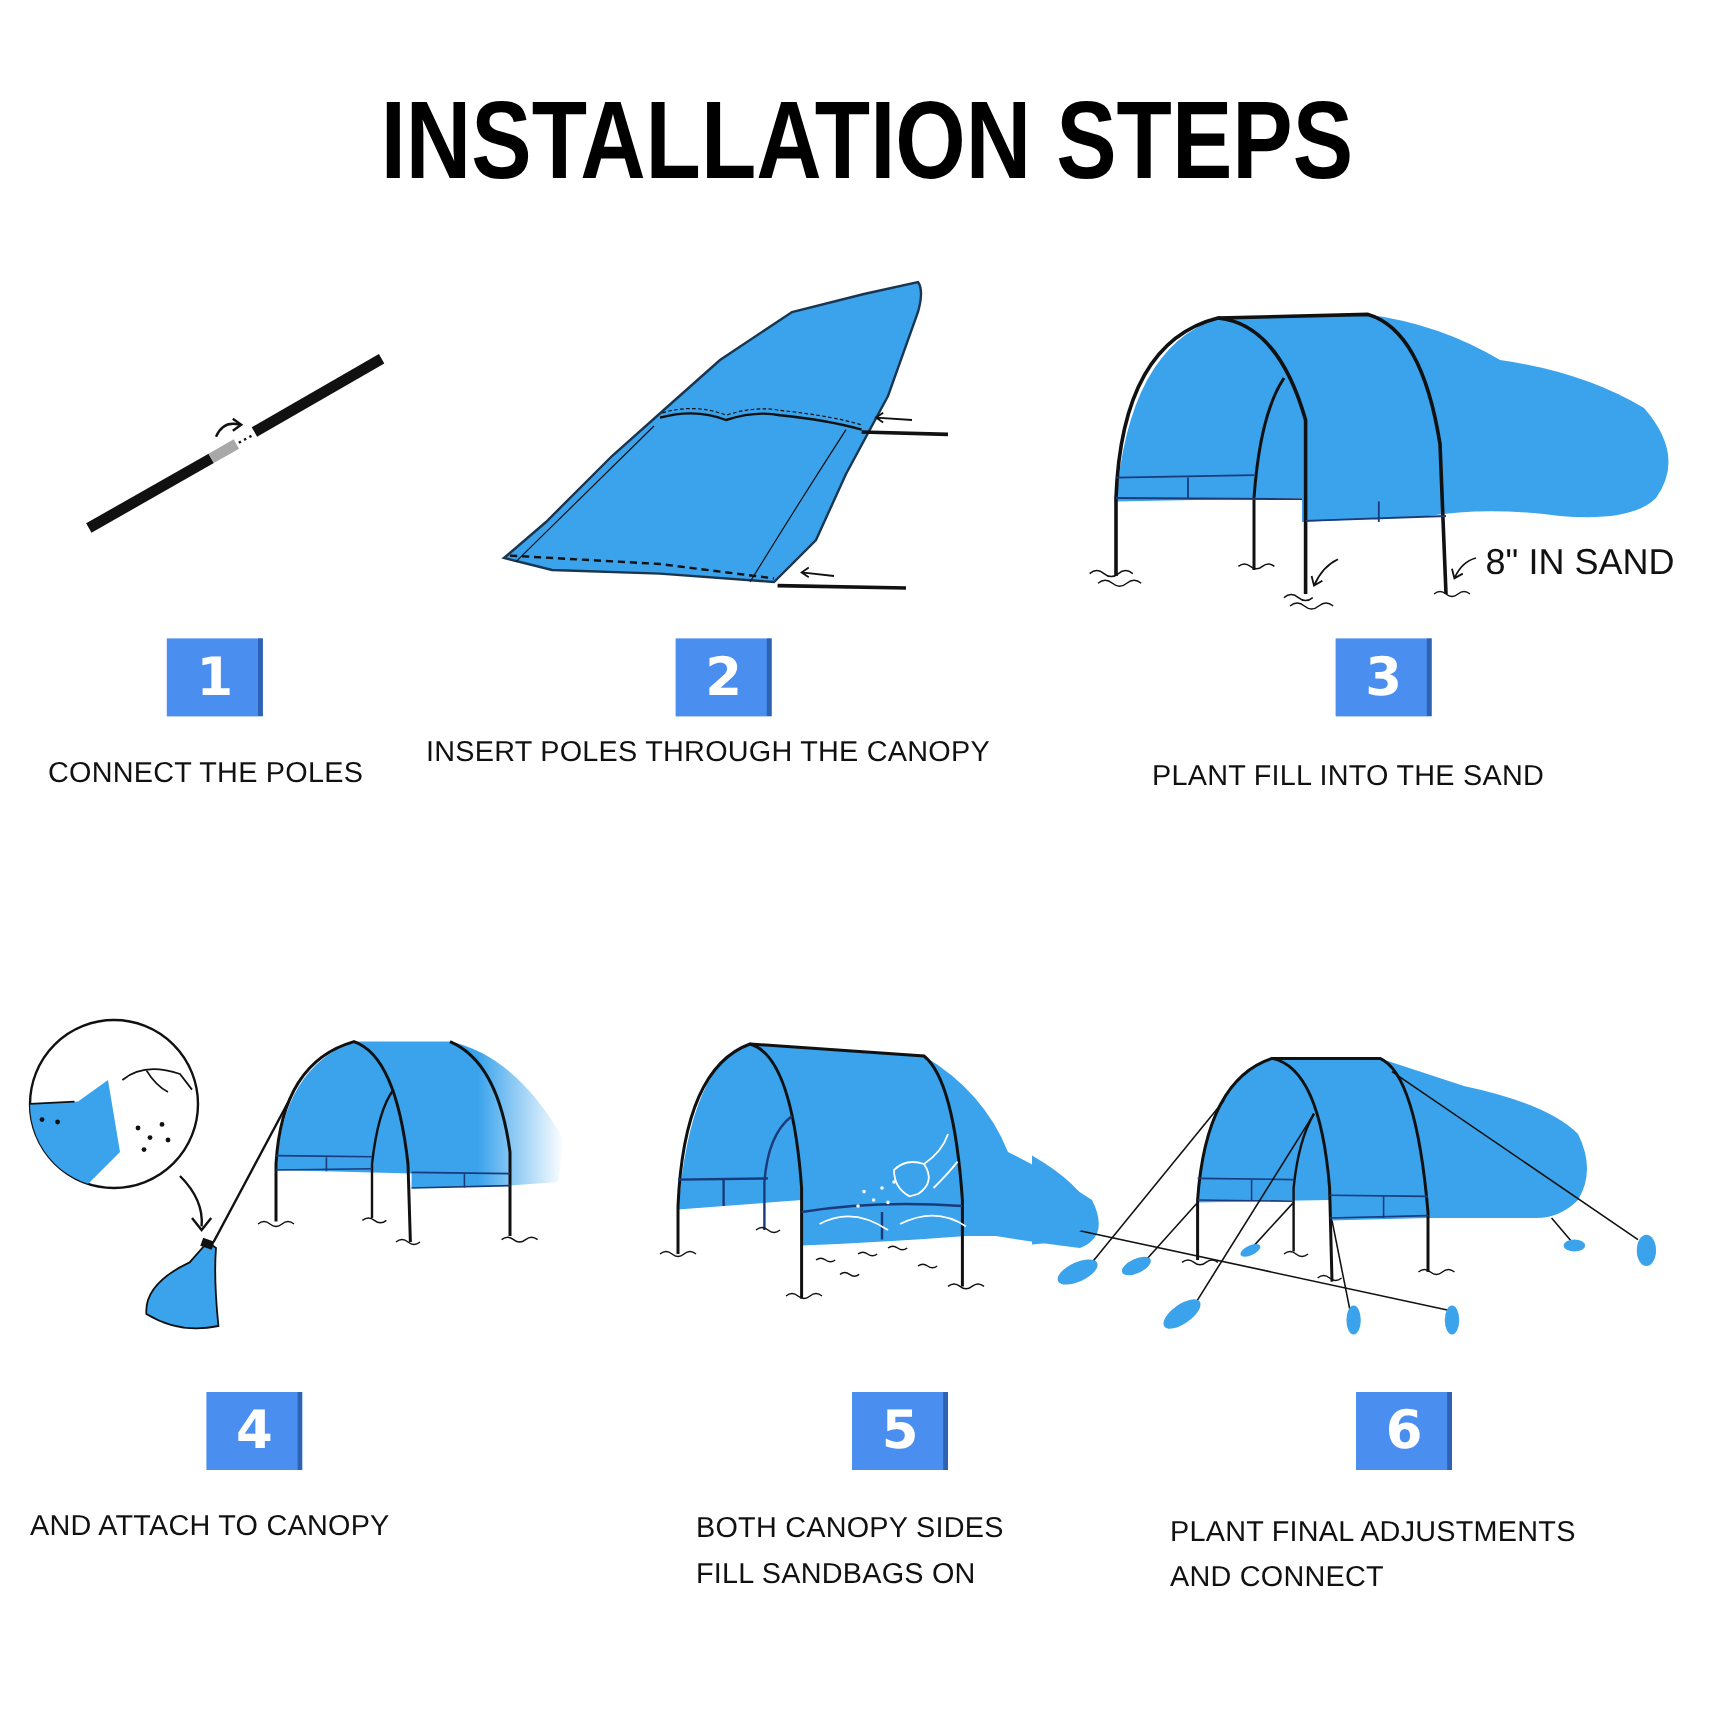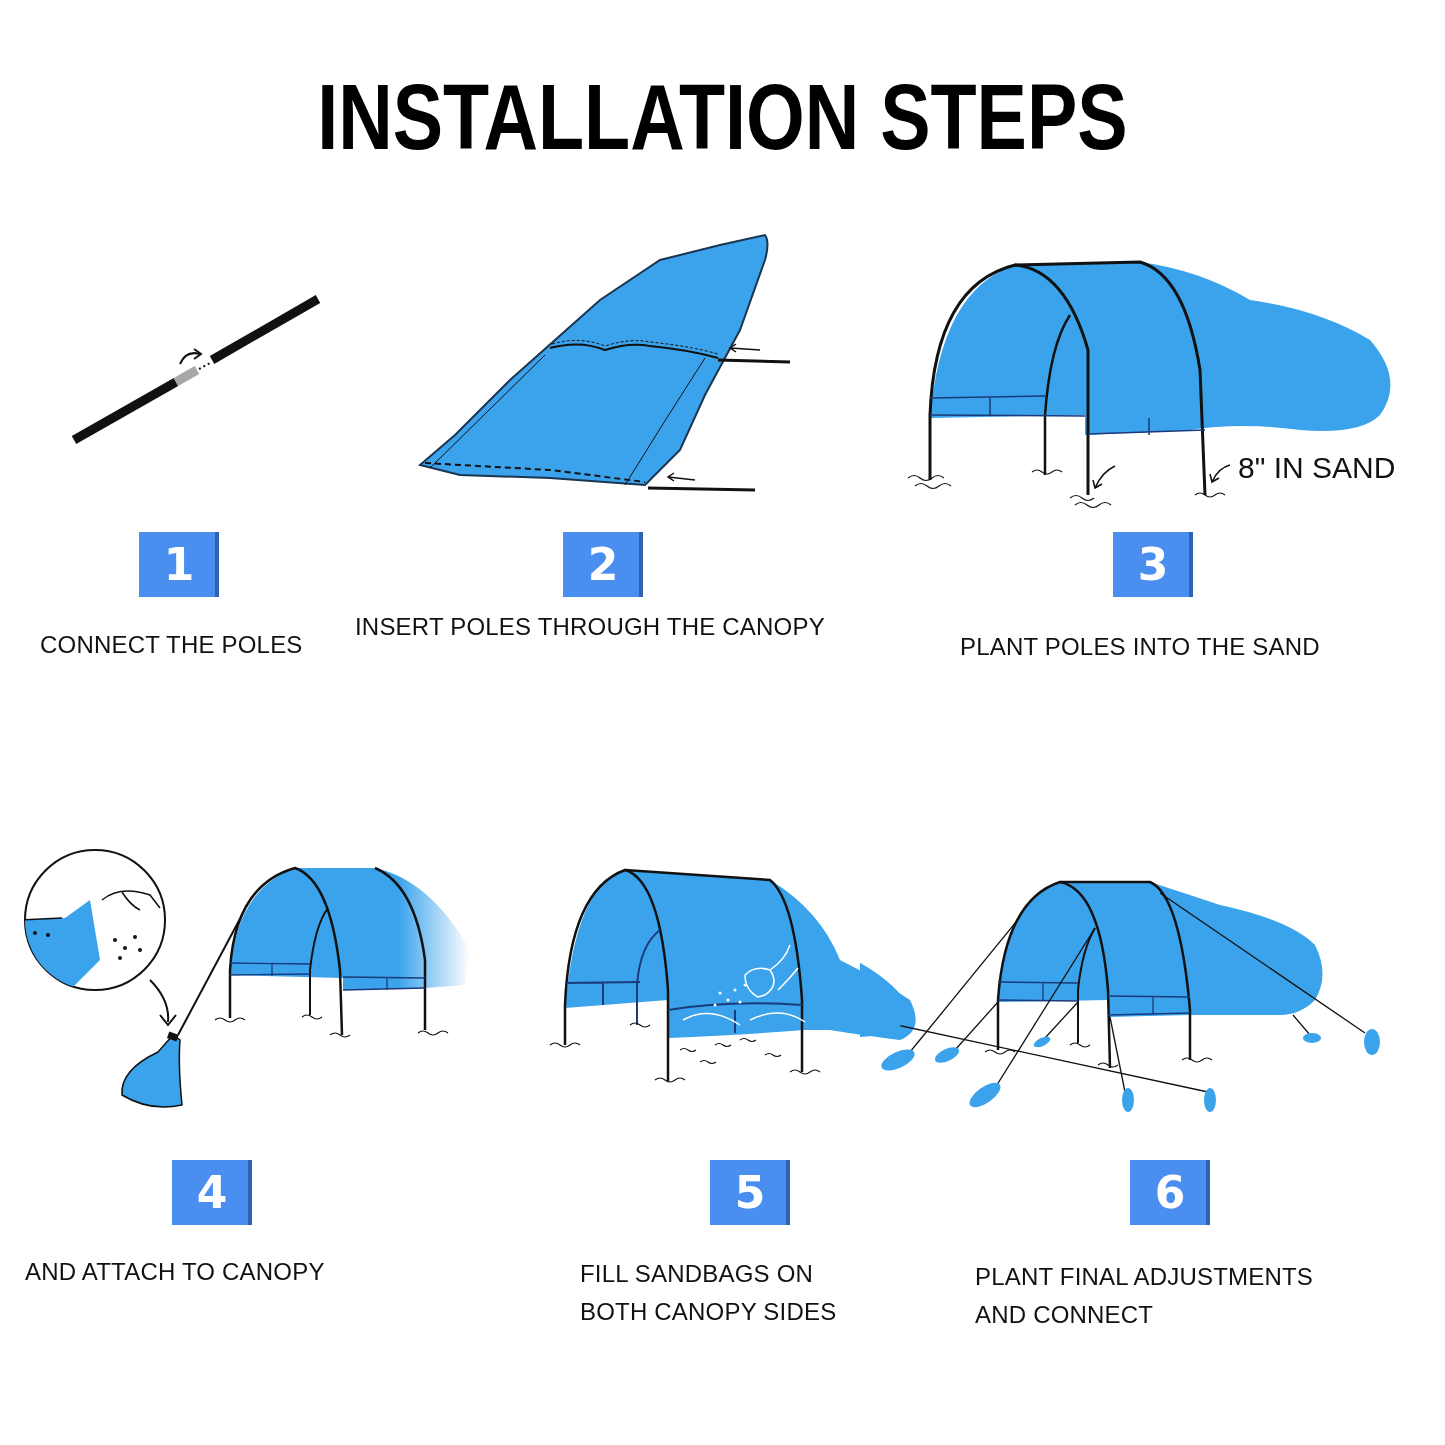--- a/index.html
+++ b/index.html
@@ -65,21 +65,21 @@
 <div class="badge" style="left:563px;top:532px">2</div>
 <div class="badge" style="left:1113px;top:532px">3</div>
 
 <div class="label" style="left:40px;top:626px;width:305px">
   <div>CONNECT THE POLES</div>
 </div>
 <div class="label" style="left:355px;top:608px;width:495px">
   <div>INSERT POLES THROUGH THE CANOPY</div>
 </div>
 <div class="label" style="left:960px;top:628px;width:410px">
-  <div>PLANT POLES INTO THE SAND</div>
+  <div>PLANT FILL INTO THE SAND</div>
 </div>
 
 <svg class="illus" style="left:10px;top:840px" width="470" height="280" viewBox="0 0 470 280">
   <defs>
     <linearGradient id="fade4" x1="0" x2="1">
       <stop offset="0.7" stop-color="#3aa3ec"></stop>
       <stop offset="1" stop-color="#3aa3ec" stop-opacity="0"></stop>
     </linearGradient>
     <clipPath id="circ4">
         <circle cx="85" cy="80" r="70"></circle>
@@ -181,19 +181,19 @@
 </svg>
 
 <div class="badge" style="left:172px;top:1160px">4</div>
 <div class="badge" style="left:710px;top:1160px">5</div>
 <div class="badge" style="left:1130px;top:1160px">6</div>
 
 <div class="label" style="left:25px;top:1253px;width:380px">
   <div>AND ATTACH TO CANOPY</div>
 </div>
 <div class="label" style="left:580px;top:1255px;width:345px">
+  <div>BOTH CANOPY SIDES</div>
   <div>FILL SANDBAGS ON</div>
-  <div>BOTH CANOPY SIDES</div>
 </div>
 <div class="label" style="left:975px;top:1258px;width:395px">
   <div>PLANT FINAL ADJUSTMENTS</div>
   <div>AND CONNECT</div>
 </div>
 
 </body></html>

